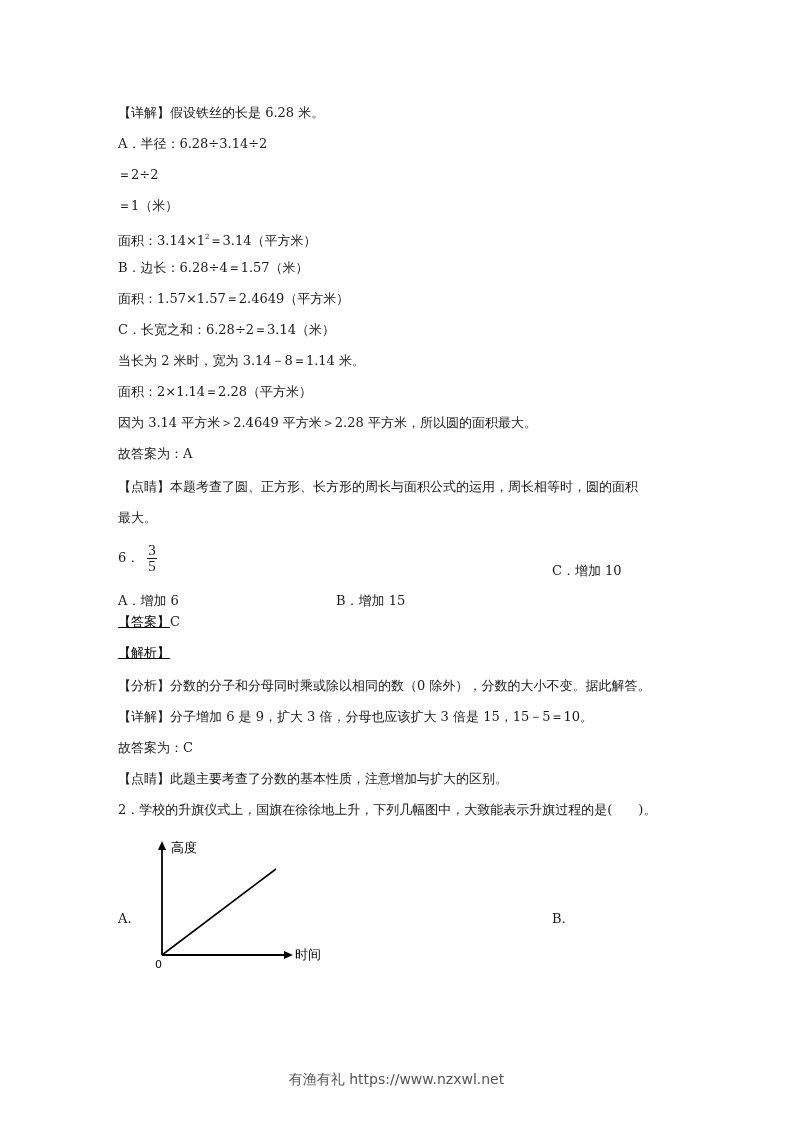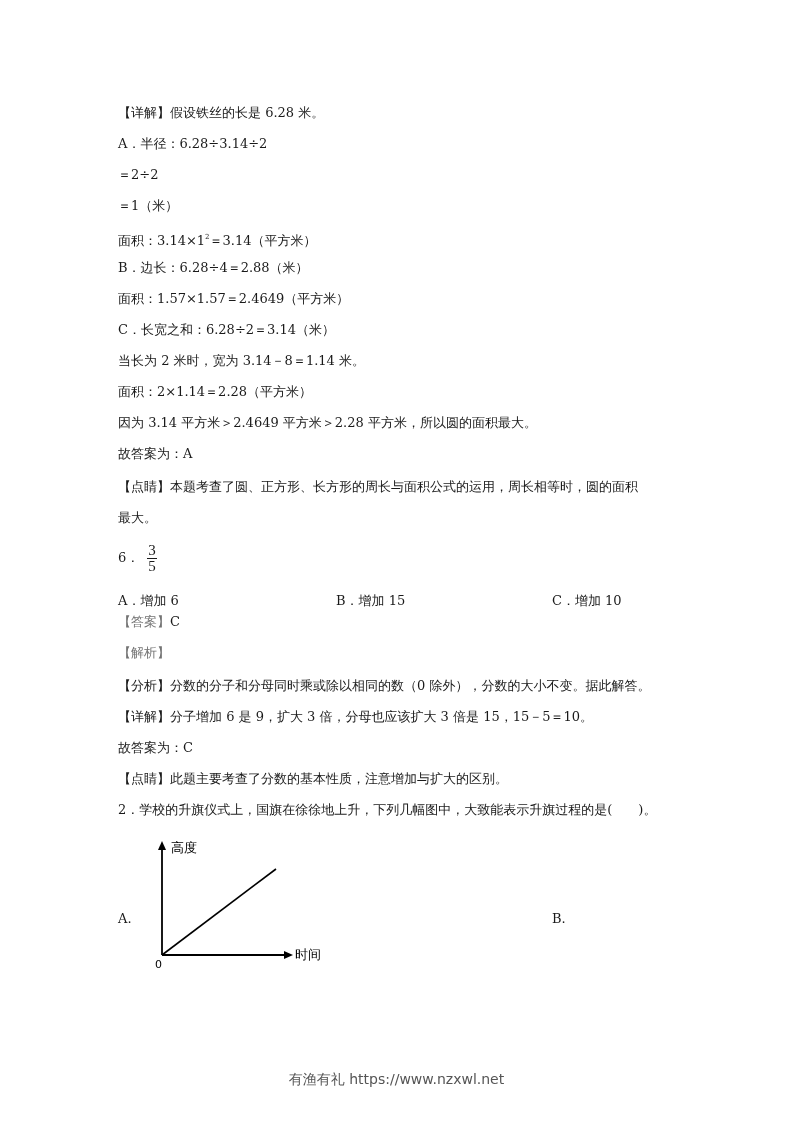--- a/index.html
+++ b/index.html
@@ -1,56 +1,56 @@
 <!DOCTYPE html>
 <html><head>
 <meta charset="utf-8">
 <style>
   html, body { margin:0; padding:0; background:#ffffff; }
   body { width:793px; height:1122px; position:relative; overflow:hidden;
          font-family:"DejaVu Serif","Liberation Serif",serif; color:#1a1a1a; }
   .line { position:absolute; left:118px; font-size:13px; line-height:18px; white-space:nowrap; }
-  .blue { color:#737373; }
+  .blue { color:#000000;text-decoration:underline; }
   .fraction { display:inline-block; vertical-align:middle; text-align:center; margin:0 6px 0 8px;
               font-family:"Liberation Serif",serif; font-size:15px; line-height:15px; }
   .fraction .num { display:block; border-bottom:1px solid #1a1a1a; padding:0 1px; }
   .fraction .den { display:block; }
   .opt { position:absolute; font-size:13px; line-height:18px; white-space:nowrap;margin-top:10px; }
   sup { font-size:7px; vertical-align:6px; }
   .footer { position:absolute; top:1071px; left:0; width:793px; text-align:center;
             font-family:"DejaVu Sans","Liberation Sans",sans-serif; font-size:14px; color:#555; }
   svg text { font-family:"DejaVu Sans","Liberation Sans",sans-serif; }
 </style>
 </head>
 <body>
 
 <div>
 
   <div class="line" style="top:104px">【详解】假设铁丝的长是 6.28 米。</div>
   <div class="line" style="top:135px">A．半径：6.28÷3.14÷2</div>
   <div class="line" style="top:166px">＝2÷2</div>
   <div class="line" style="top:197px">＝1（米）</div>
   <div class="line" style="top:228px"><span>面积：3.14×1</span><sup>2</sup><span>＝3.14（平方米）</span></div>
-  <div class="line" style="top:259px">B．边长：6.28÷4＝2.88（米）</div>
+  <div class="line" style="top:259px">B．边长：6.28÷4＝1.57（米）</div>
   <div class="line" style="top:290px">面积：1.57×1.57＝2.4649（平方米）</div>
   <div class="line" style="top:321px">C．长宽之和：6.28÷2＝3.14（米）</div>
   <div class="line" style="top:352px">当长为 2 米时，宽为 3.14－8＝1.14 米。</div>
   <div class="line" style="top:383px">面积：2×1.14＝2.28（平方米）</div>
   <div class="line" style="top:414px">因为 3.14 平方米＞2.4649 平方米＞2.28 平方米，所以圆的面积最大。</div>
   <div class="line" style="top:445px">故答案为：A</div>
   <div class="line" style="top:478px">【点睛】本题考查了圆、正方形、长方形的周长与面积公式的运用，周长相等时，圆的面积</div>
   <div class="line" style="top:509px">最大。</div>
 
   <div class="line" style="top:540px;line-height:36px;">
     <span>6．</span><span class="fraction"><span class="num">3</span><span class="den">5</span></span>
   </div>
 
   <div class="opt" style="top:582px;left:118px">A．增加 6</div>
   <div class="opt" style="top:582px;left:336px">B．增加 15</div>
-  <div class="opt" style="top:582px;left:552px">C．增加 10</div>
+  <div class="opt" style="top:552px;left:552px">C．增加 10</div>
 
   <div class="line" style="top:613px"><span class="blue">【答案】</span><span>C</span></div>
   <div class="line blue" style="top:644px">【解析】</div>
   <div class="line" style="top:677px">【分析】分数的分子和分母同时乘或除以相同的数（0 除外），分数的大小不变。据此解答。</div>
   <div class="line" style="top:708px">【详解】分子增加 6 是 9，扩大 3 倍，分母也应该扩大 3 倍是 15，15－5＝10。</div>
   <div class="line" style="top:739px">故答案为：C</div>
   <div class="line" style="top:770px">【点睛】此题主要考查了分数的基本性质，注意增加与扩大的区别。</div>
   <div class="line" style="top:801px">2．学校的升旗仪式上，国旗在徐徐地上升，下列几幅图中，大致能表示升旗过程的是(　　)。</div>
 
   <div class="opt" style="top:900px;left:118px">A.</div>

